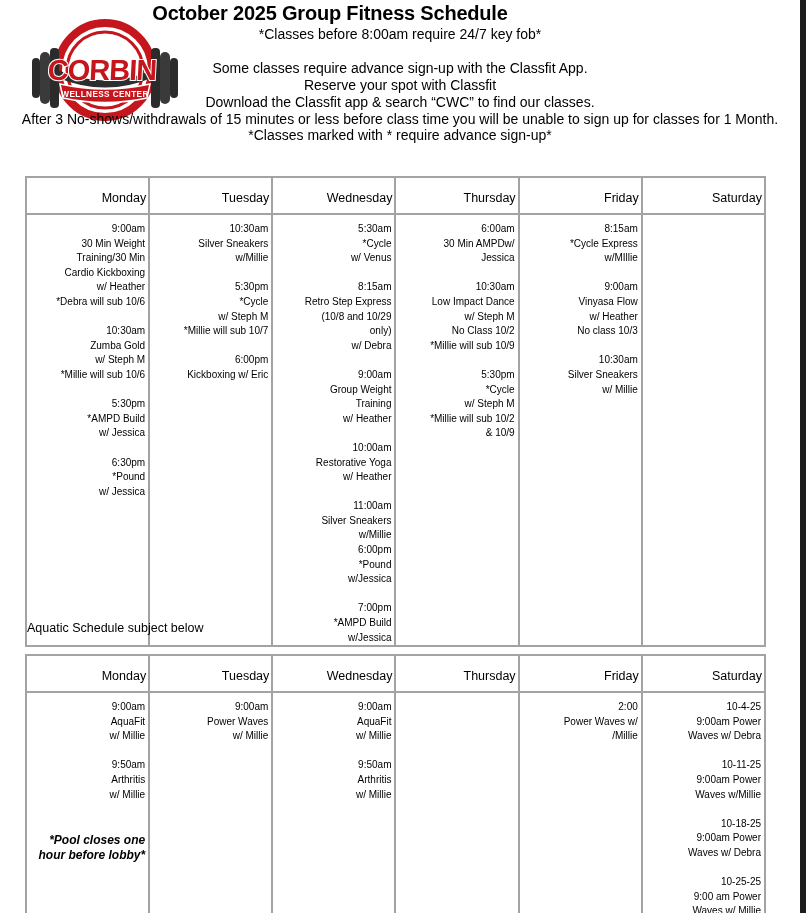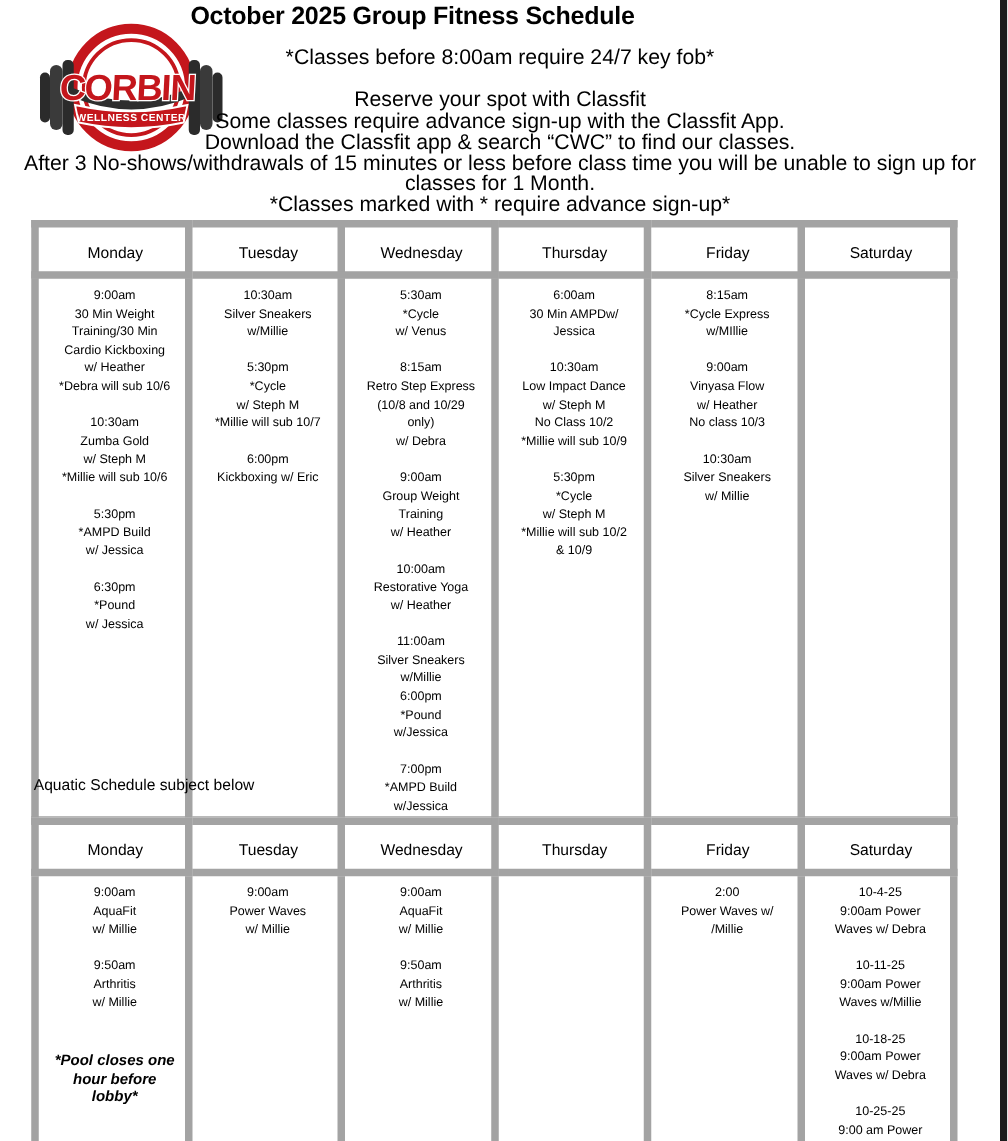--- a/index.html
+++ b/index.html
@@ -4,30 +4,30 @@
 <style>
   html,body{margin:0;padding:0;background:#fff;}
   .page{position:relative;width:806px;height:913px;background:#fff;overflow:hidden;
         font-family:"Liberation Sans",sans-serif;color:#000;}
   .edge-strip{position:absolute;top:0;right:0;width:6px;height:913px;background:#1c1c1c;}
 
   .logo{position:absolute;left:30px;top:14px;width:150px;height:112px;}
 
   .title{position:absolute;left:0;top:2px;width:660px;text-align:center;
          font-size:20px;font-weight:bold;letter-spacing:-0.2px;}
-  .notes{position:absolute;left:0;top:38px;width:800px;text-align:center;
-         font-size:17px;line-height:16.9px;}
+  .notes{position:absolute;left:0;top:26px;width:800px;text-align:center;
+         font-size:14px;line-height:16.9px;}
   .notes div{min-height:16.9px;}
 
   table.sched{position:absolute;left:25px;border-collapse:collapse;table-layout:fixed;
               width:741px;background:#fff;border:2px solid #000;}
   table.t1{top:176px;}
   table.t2{top:654px;}
-  table.sched th, table.sched td{border:6px solid #a3a3a3;padding:0;vertical-align:top;
-              font-weight:normal;text-align:center;}
+  table.sched th, table.sched td{border:2px solid #a3a3a3;padding:0;vertical-align:top;
+              font-weight:normal;text-align:right;}
   table.sched th{height:27px;font-size:12.5px;padding:6px 2px 2px 8px;vertical-align:middle;}
   table.t1 td{height:418px;}
   table.t2 td{height:221px;}
   .cell{white-space:pre-line;font-size:10px;line-height:14.6px;padding:7px 3px 0 8px;}
   .pool-note{white-space:pre-line;font-size:12px;line-height:14.6px;padding:0 3px 0 8px;
              margin-top:31px;font-weight:bold;font-style:italic;}
   .aquatic-label{position:absolute;left:27px;top:621px;font-size:12.5px;}
 </style>
 </head>
 <body>
@@ -54,22 +54,22 @@
     <text x="75" y="66" text-anchor="middle" font-family="Liberation Sans, sans-serif" font-size="29" font-weight="bold" fill="#c4161c" stroke="#ffffff" stroke-width="2" paint-order="stroke" letter-spacing="-1" transform="skewX(-3)">CORBIN</text>
 
     <path d="M 30 70 Q 75 80 120 70 L 117 84 Q 75 93 33 84 Z" fill="#c4161c" stroke="#ffffff" stroke-width="1.5"></path>
     <text x="75" y="82.5" text-anchor="middle" font-family="Liberation Sans, sans-serif" font-size="8.2" font-weight="bold" fill="#ffffff" letter-spacing="0.4">WELLNESS CENTER</text>
   </svg>
 
   <div class="title">October 2025 Group Fitness Schedule</div>
   <div class="notes">
     <div>*Classes before 8:00am require 24/7 key fob*</div>
     <div></div>
+    <div>Some classes require advance sign-up with the Classfit App.</div>
     <div>Reserve your spot with Classfit</div>
-    <div>Some classes require advance sign-up with the Classfit App.</div>
     <div>Download the Classfit app &amp; search “CWC” to find our classes.</div>
     <div>After 3 No-shows/withdrawals of 15 minutes or less before class time you will be unable to sign up for classes for 1 Month.</div>
     <div>*Classes marked with * require advance sign-up*</div>
   </div>
 
   <table class="sched t1">
     <tbody>
         <tr>
       <th>Monday</th>
       <th>Tuesday</th>

